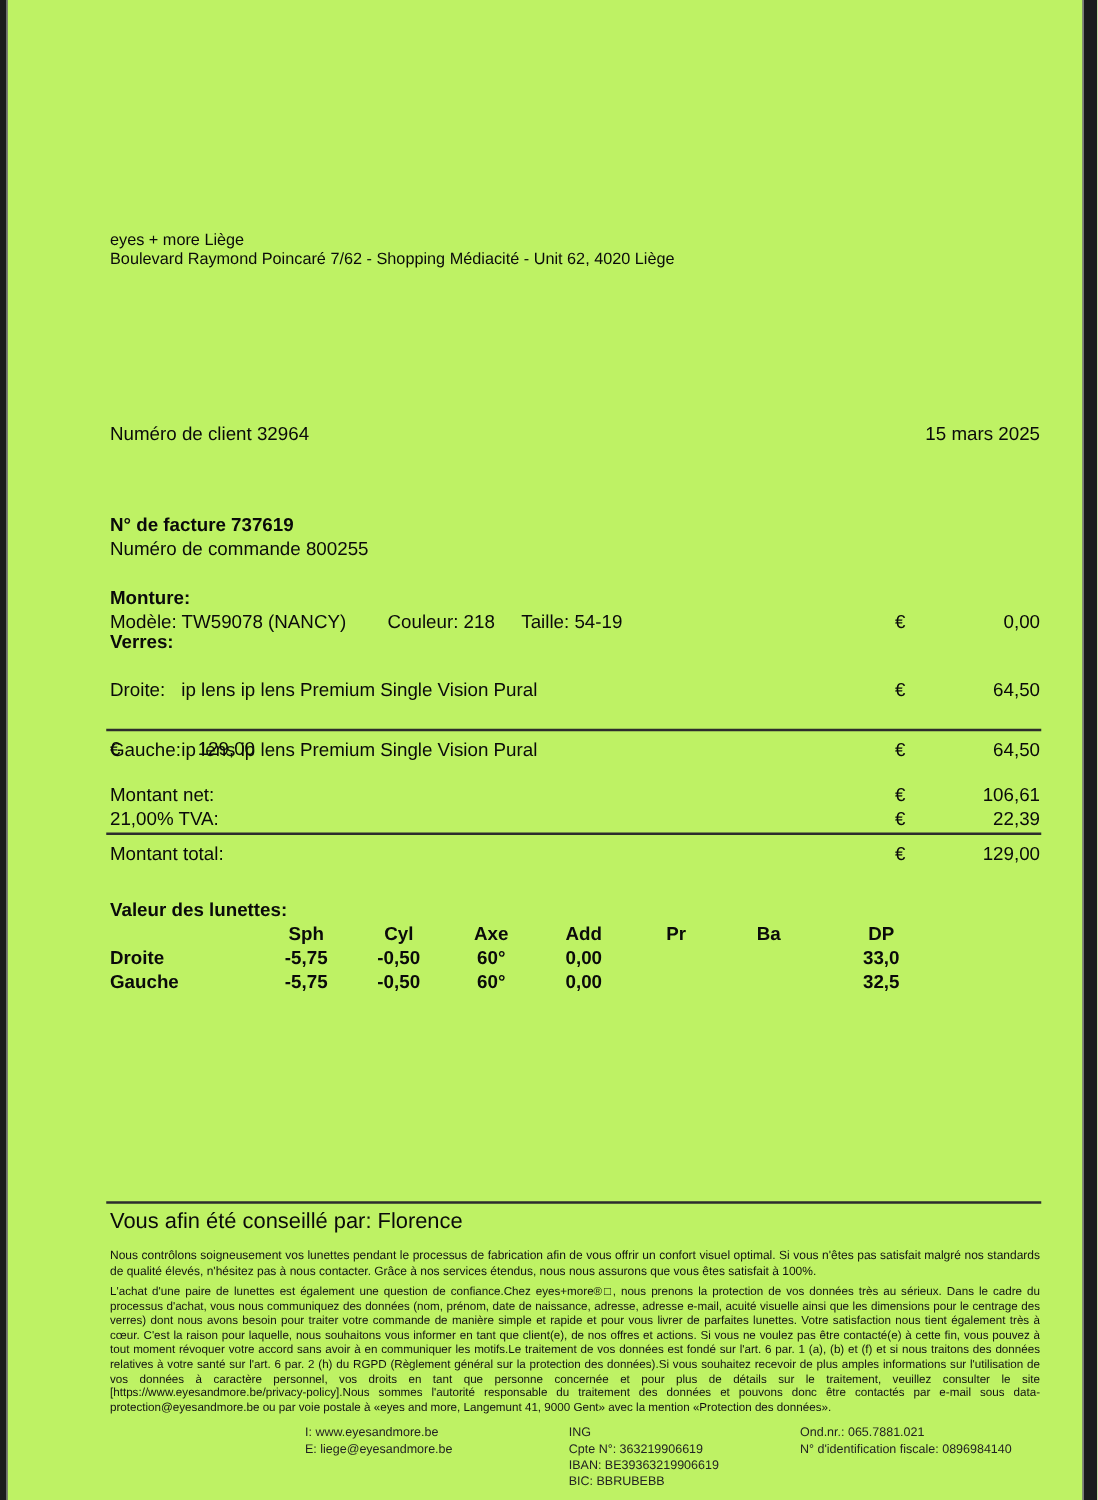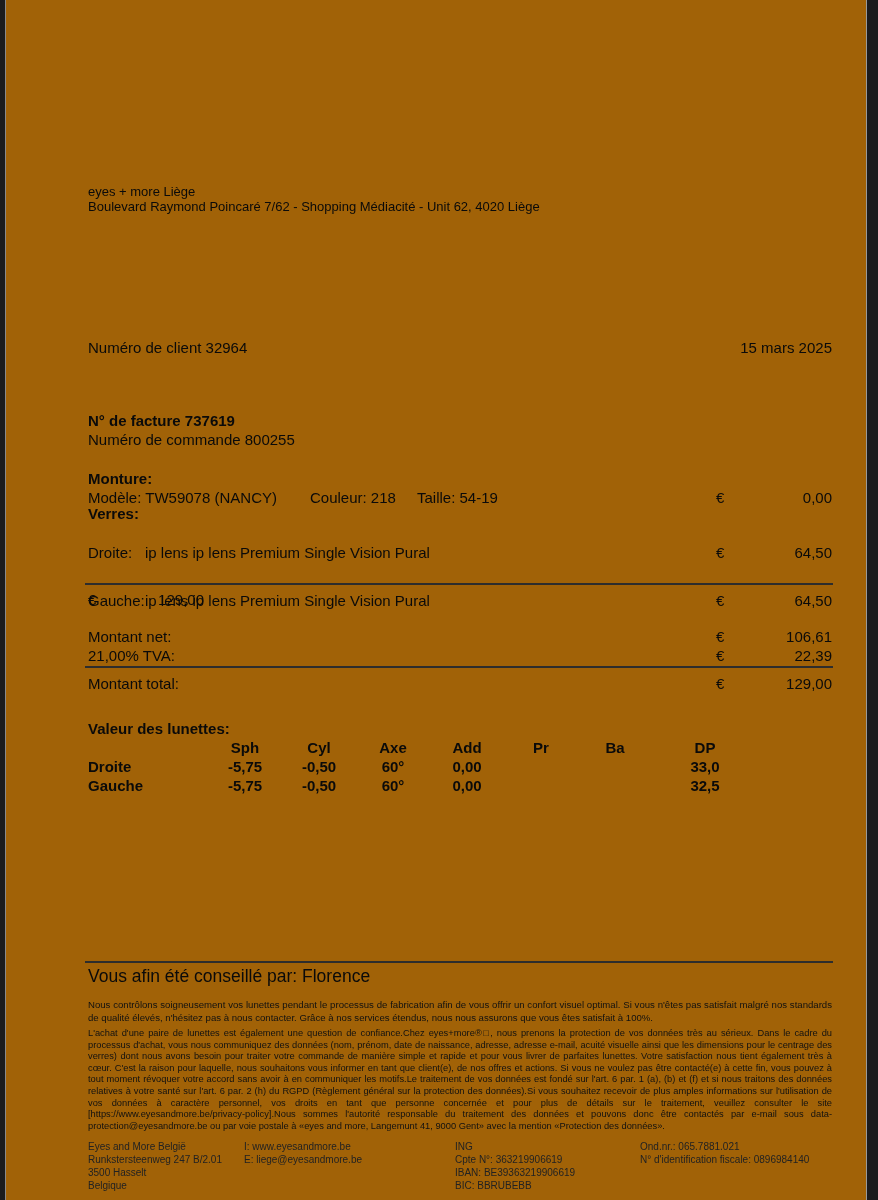--- a/index.html
+++ b/index.html
@@ -1,20 +1,20 @@
 <!DOCTYPE html>
 <html><head>
 <meta charset="utf-8">
 <style>
   html,body { margin:0; padding:0; background:#ffffff; }
   * { box-sizing:border-box; }
   .viewport {
     position:relative;
     width:878px; height:1200px;
-    background:#a16207;
+    background:#bef264;
     font-family:"Liberation Sans","DejaVu Sans",sans-serif;
     color:#0a0a0a;
     overflow:hidden;
   }
   .edge { position:absolute; top:0; bottom:0; background:#1b1b1d; }
   .edge.left  { left:0;  width:6px;  border-right:1px solid #8a8a8a; }
   .edge.right { right:0; width:12px; border-left:1px solid #9a9a9a; }
 
   .abs { position:absolute; left:88px; width:744px; }
 
@@ -188,26 +188,20 @@
 
   <div class="hline hr3"></div>
 
   <div class="abs advisor">Vous afin été conseillé par: Florence</div>
 
   <div class="abs smallnote">Nous contrôlons soigneusement vos lunettes pendant le processus de fabrication afin de vous offrir un confort visuel optimal. Si vous n'êtes pas satisfait malgré nos standards de qualité élevés, n'hésitez pas à nous contacter. Grâce à nos services étendus, nous nous assurons que vous êtes satisfait à 100%.</div>
 
   <div class="abs legal">L'achat d'une paire de lunettes est également une question de confiance.Chez eyes+more®□, nous prenons la protection de vos données très au sérieux. Dans le cadre du processus d'achat, vous nous communiquez des données (nom, prénom, date de naissance, adresse, adresse e-mail, acuité visuelle ainsi que les dimensions pour le centrage des verres) dont nous avons besoin pour traiter votre commande de manière simple et rapide et pour vous livrer de parfaites lunettes. Votre satisfaction nous tient également très à cœur. C'est la raison pour laquelle, nous souhaitons vous informer en tant que client(e), de nos offres et actions. Si vous ne voulez pas être contacté(e) à cette fin, vous pouvez à tout moment révoquer votre accord sans avoir à en communiquer les motifs.Le traitement de vos données est fondé sur l'art. 6 par. 1 (a), (b) et (f) et si nous traitons des données relatives à votre santé sur l'art. 6 par. 2 (h) du RGPD (Règlement général sur la protection des données).Si vous souhaitez recevoir de plus amples informations sur l'utilisation de vos données à caractère personnel, vos droits en tant que personne concernée et pour plus de détails sur le traitement, veuillez consulter le site [https://www.eyesandmore.be/privacy-policy].Nous sommes l'autorité responsable du traitement des données et pouvons donc être contactés par e-mail sous data-protection@eyesandmore.be ou par voie postale à «eyes and more, Langemunt 41, 9000 Gent» avec la mention «Protection des données».</div>
 
   <div class="abs footer">
-    <div class="fcol c1">
-      <div>Eyes and More België</div>
-      <div>Runkstersteenweg 247 B/2.01</div>
-      <div>3500 Hasselt</div>
-      <div>Belgique</div>
-    </div>
     <div class="fcol c2">
       <div>I: www.eyesandmore.be</div>
       <div>E: liege@eyesandmore.be</div>
     </div>
     <div class="fcol c3">
       <div>ING</div>
       <div>Cpte N°: 363219906619</div>
       <div>IBAN: BE39363219906619</div>
       <div>BIC: BBRUBEBB</div>
     </div>

